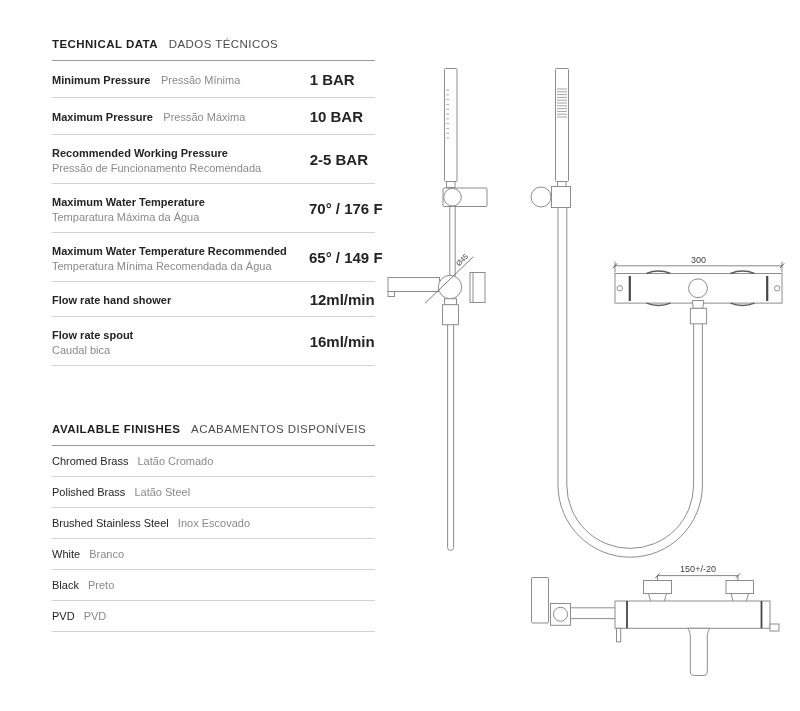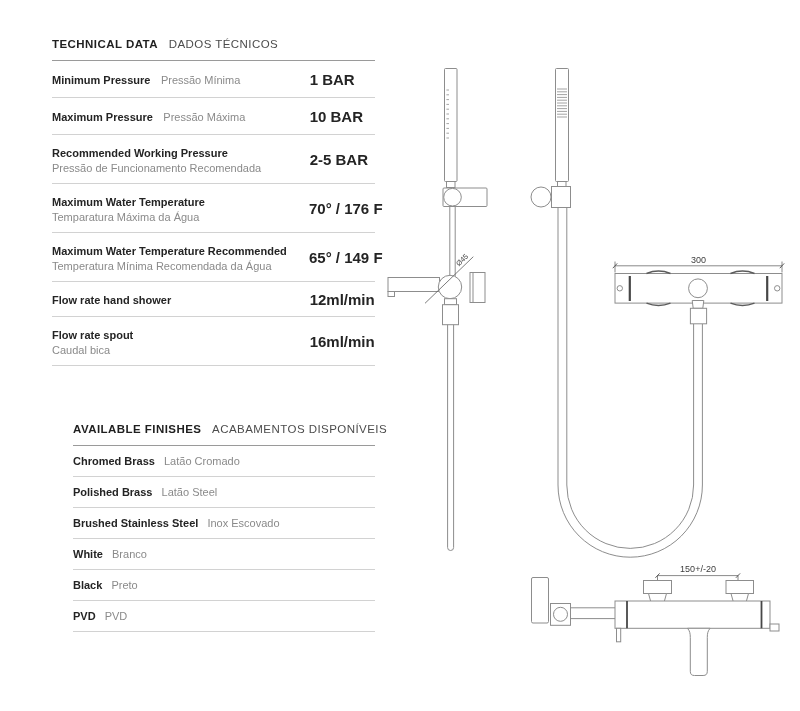--- a/index.html
+++ b/index.html
@@ -18,23 +18,23 @@
            border-bottom:1px solid #d2d2d2;gap:8px; }
   .t-row.single { padding:9px 0; }
   .t-row.double { padding:8px 0;justify-content:center; }
   .t-labels { width:252px; }
   .t-row .en { font-weight:bold; font-size:11px; color:#242424; line-height:14px; }
   .t-row .pt { font-weight:normal; font-size:11px; color:#8a8a8a; line-height:14px; }
   .t-row.single .pt { margin-left:6px; }
   .t-row.double .pt { display:block; }
   .t-val { width:66px; font-weight:bold; font-size:15px; color:#242424; white-space:nowrap; }
 
-  .finishes { margin-top:55px;margin-left:21px; }
+  .finishes { margin-top:55px; }
   .f-row { padding:8.5px 0; border-bottom:1px solid #d2d2d2; font-size:11px; line-height:13px; }
-  .f-row .en { font-weight:bold; color:#242424; }
+  .f-row .en { font-weight:normal; color:#242424; }
   .f-row .pt { color:#8a8a8a; margin-left:6px; }
 
   .drawings { position:absolute; left:0; top:0; width:800px; height:711px; pointer-events:none; }
   .drawings svg { display:block; }
   .dim-text { font-family:"Liberation Sans", sans-serif; font-size:9px; fill:#3d3d3d; }
   .dim-text-small { font-family:"Liberation Sans", sans-serif; font-size:7.2px; fill:#3d3d3d; }
 </style>
 </head>
 <body>
 

